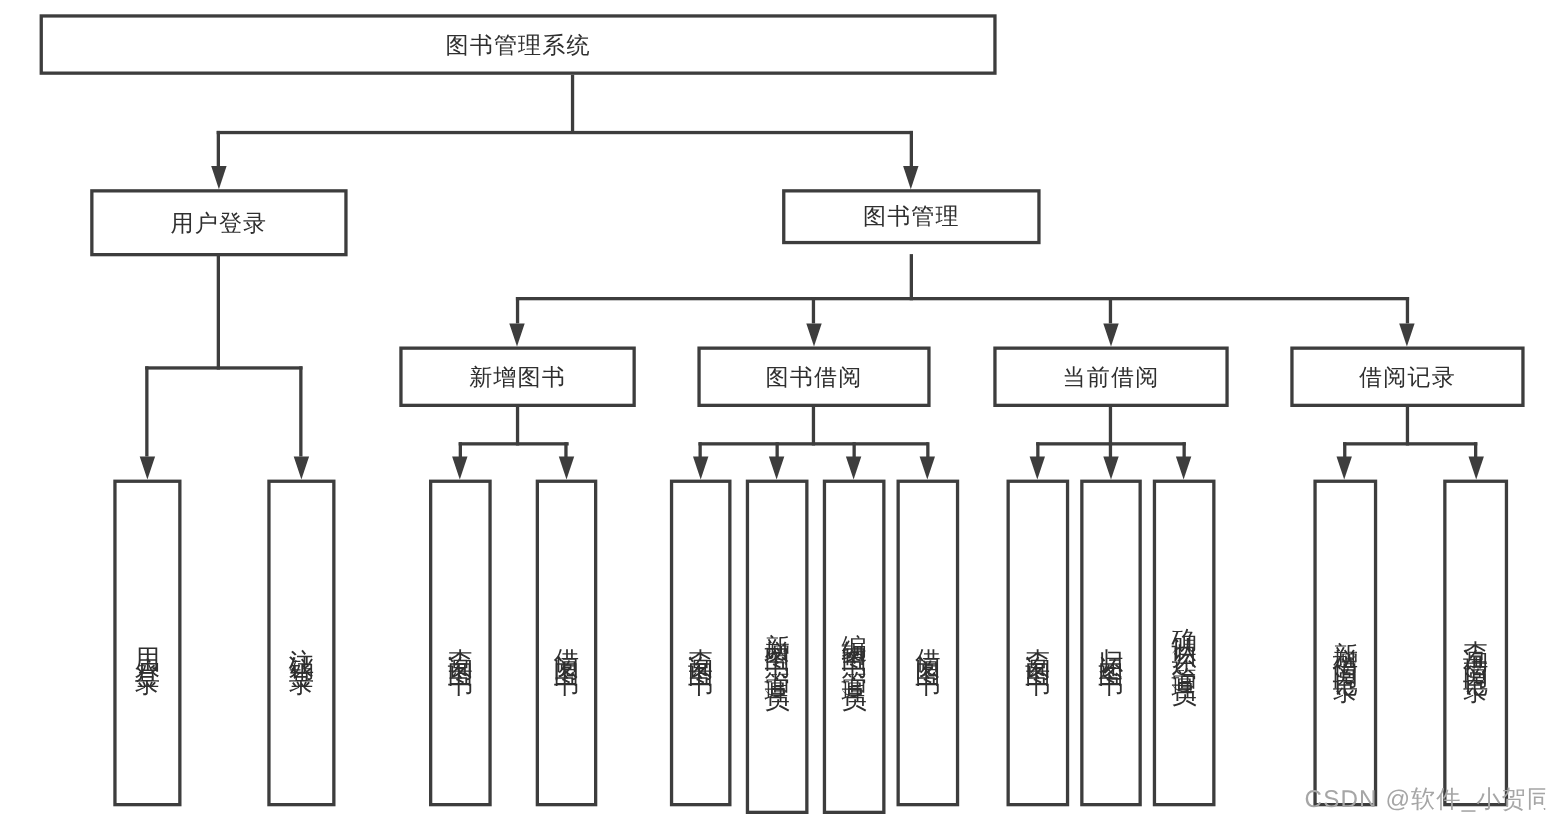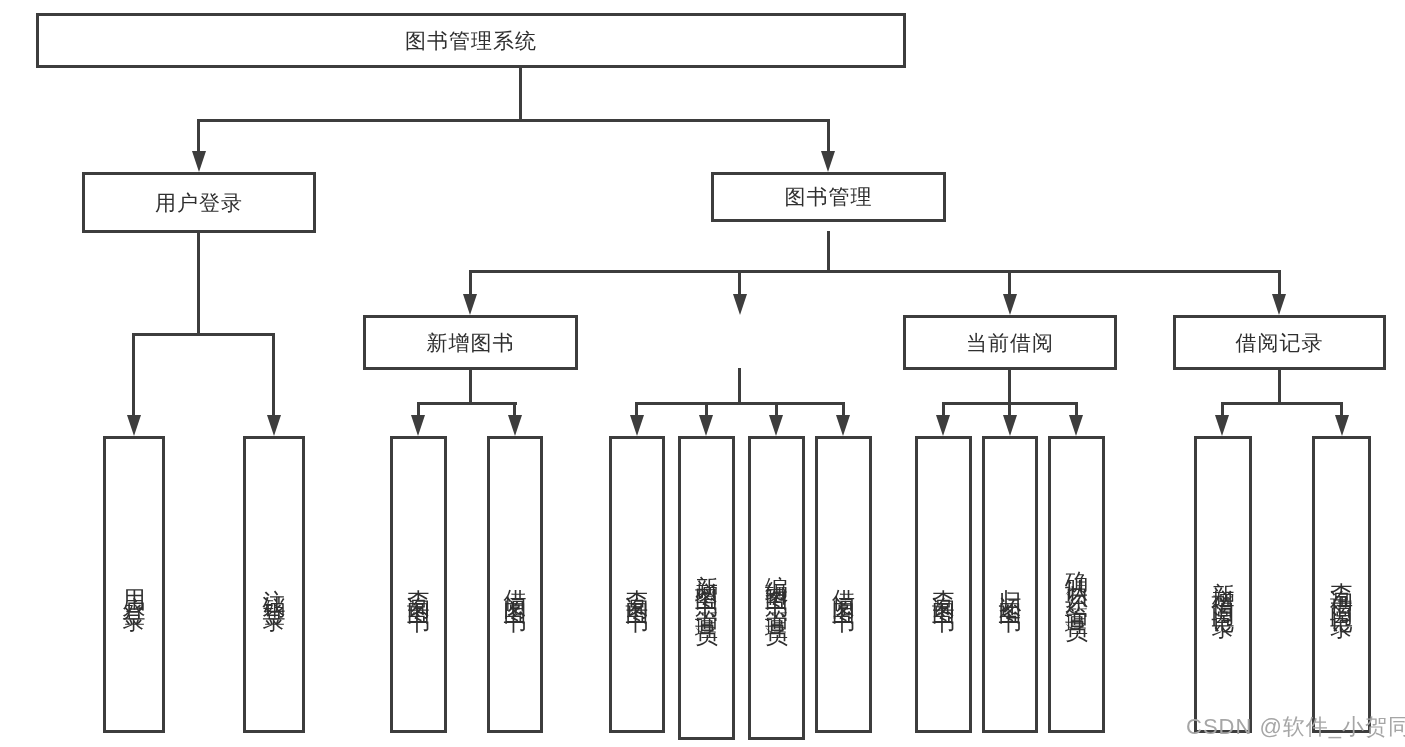--- a/index.html
+++ b/index.html
@@ -60,20 +60,21 @@
 <body>
 
 <div id="canvas">
 
   <div class="box" style="left:36px;top:13px;width:870px;height:55px;">图书管理系统</div>
 
   <div class="box" style="left:82px;top:172px;width:234px;height:61px;">用户登录</div>
   <div class="box" style="left:711px;top:172px;width:235px;height:50px;">图书管理</div>
 
   <div class="box" style="left:363px;top:315px;width:215px;height:55px;">新增图书</div>
+  <div class="box" style="left:634px;top:315px;width:212px;height:55px;">图书借阅</div>
   <div class="box" style="left:1173px;top:315px;width:213px;height:55px;">借阅记录</div>
   <div class="box" style="left:903px;top:315px;width:214px;height:55px;">当前借阅</div>
 
   <div class="vbox" style="left:103px;top:436px;width:62px;height:297px;">用户登录</div>
   <div class="vbox" style="left:243px;top:436px;width:62px;height:297px;">注销登录</div>
 
   <div class="vbox" style="left:390px;top:436px;width:57px;height:297px;">查询图书</div>
   <div class="vbox" style="left:487px;top:436px;width:56px;height:297px;">借阅图书</div>
 
   <div class="vbox" style="left:609px;top:436px;width:56px;height:297px;">查询图书</div>

